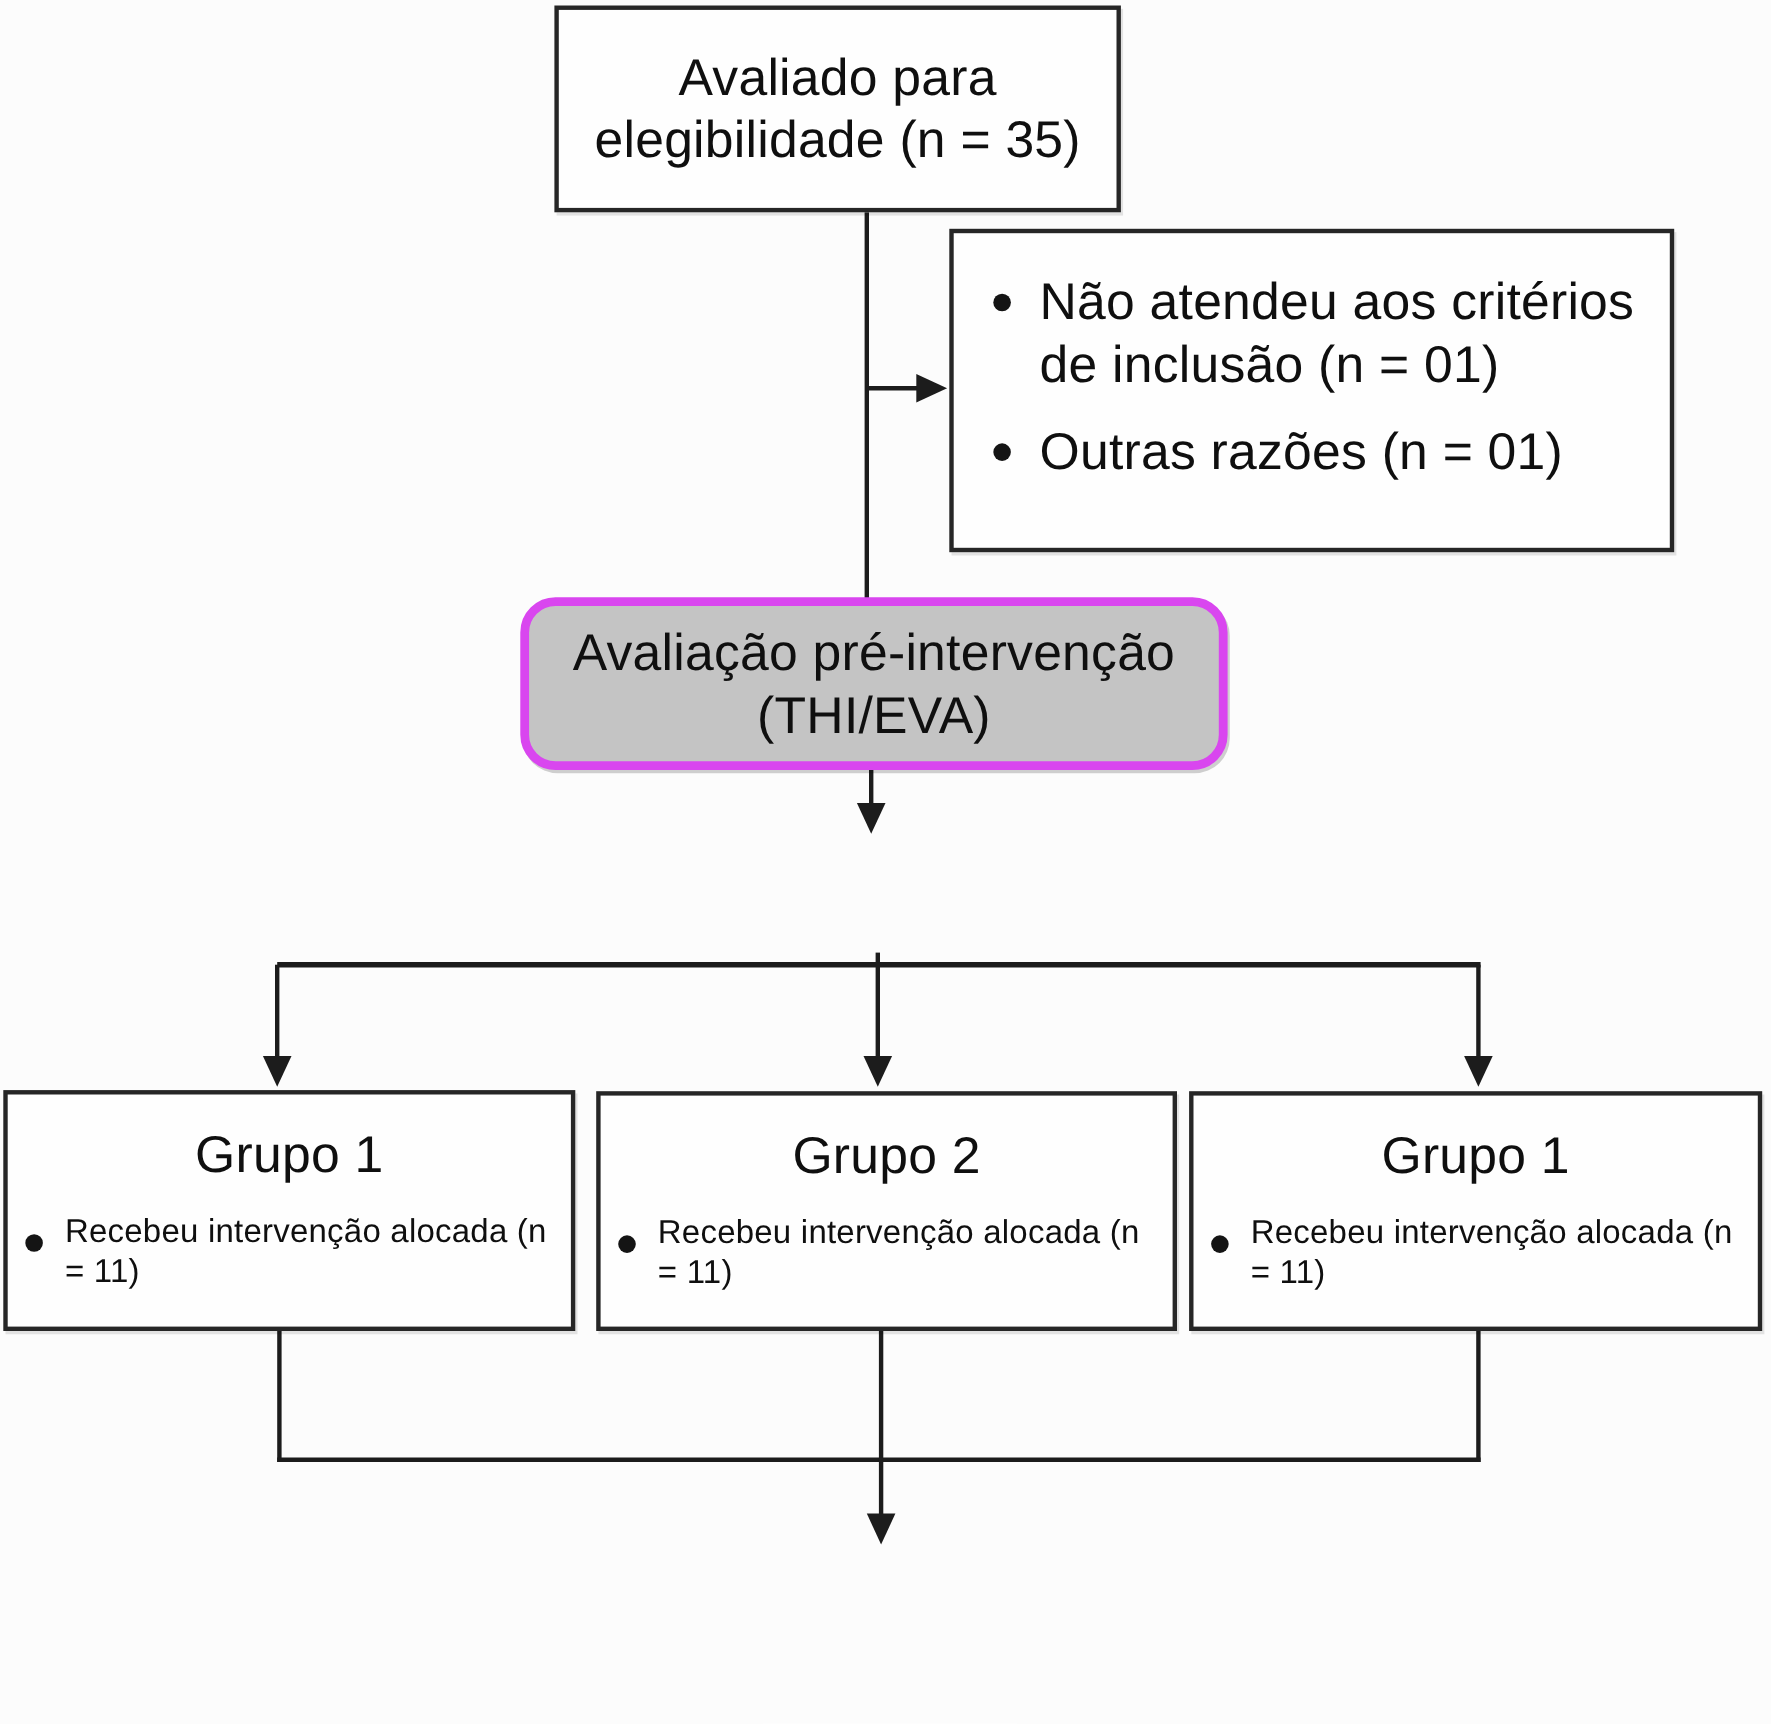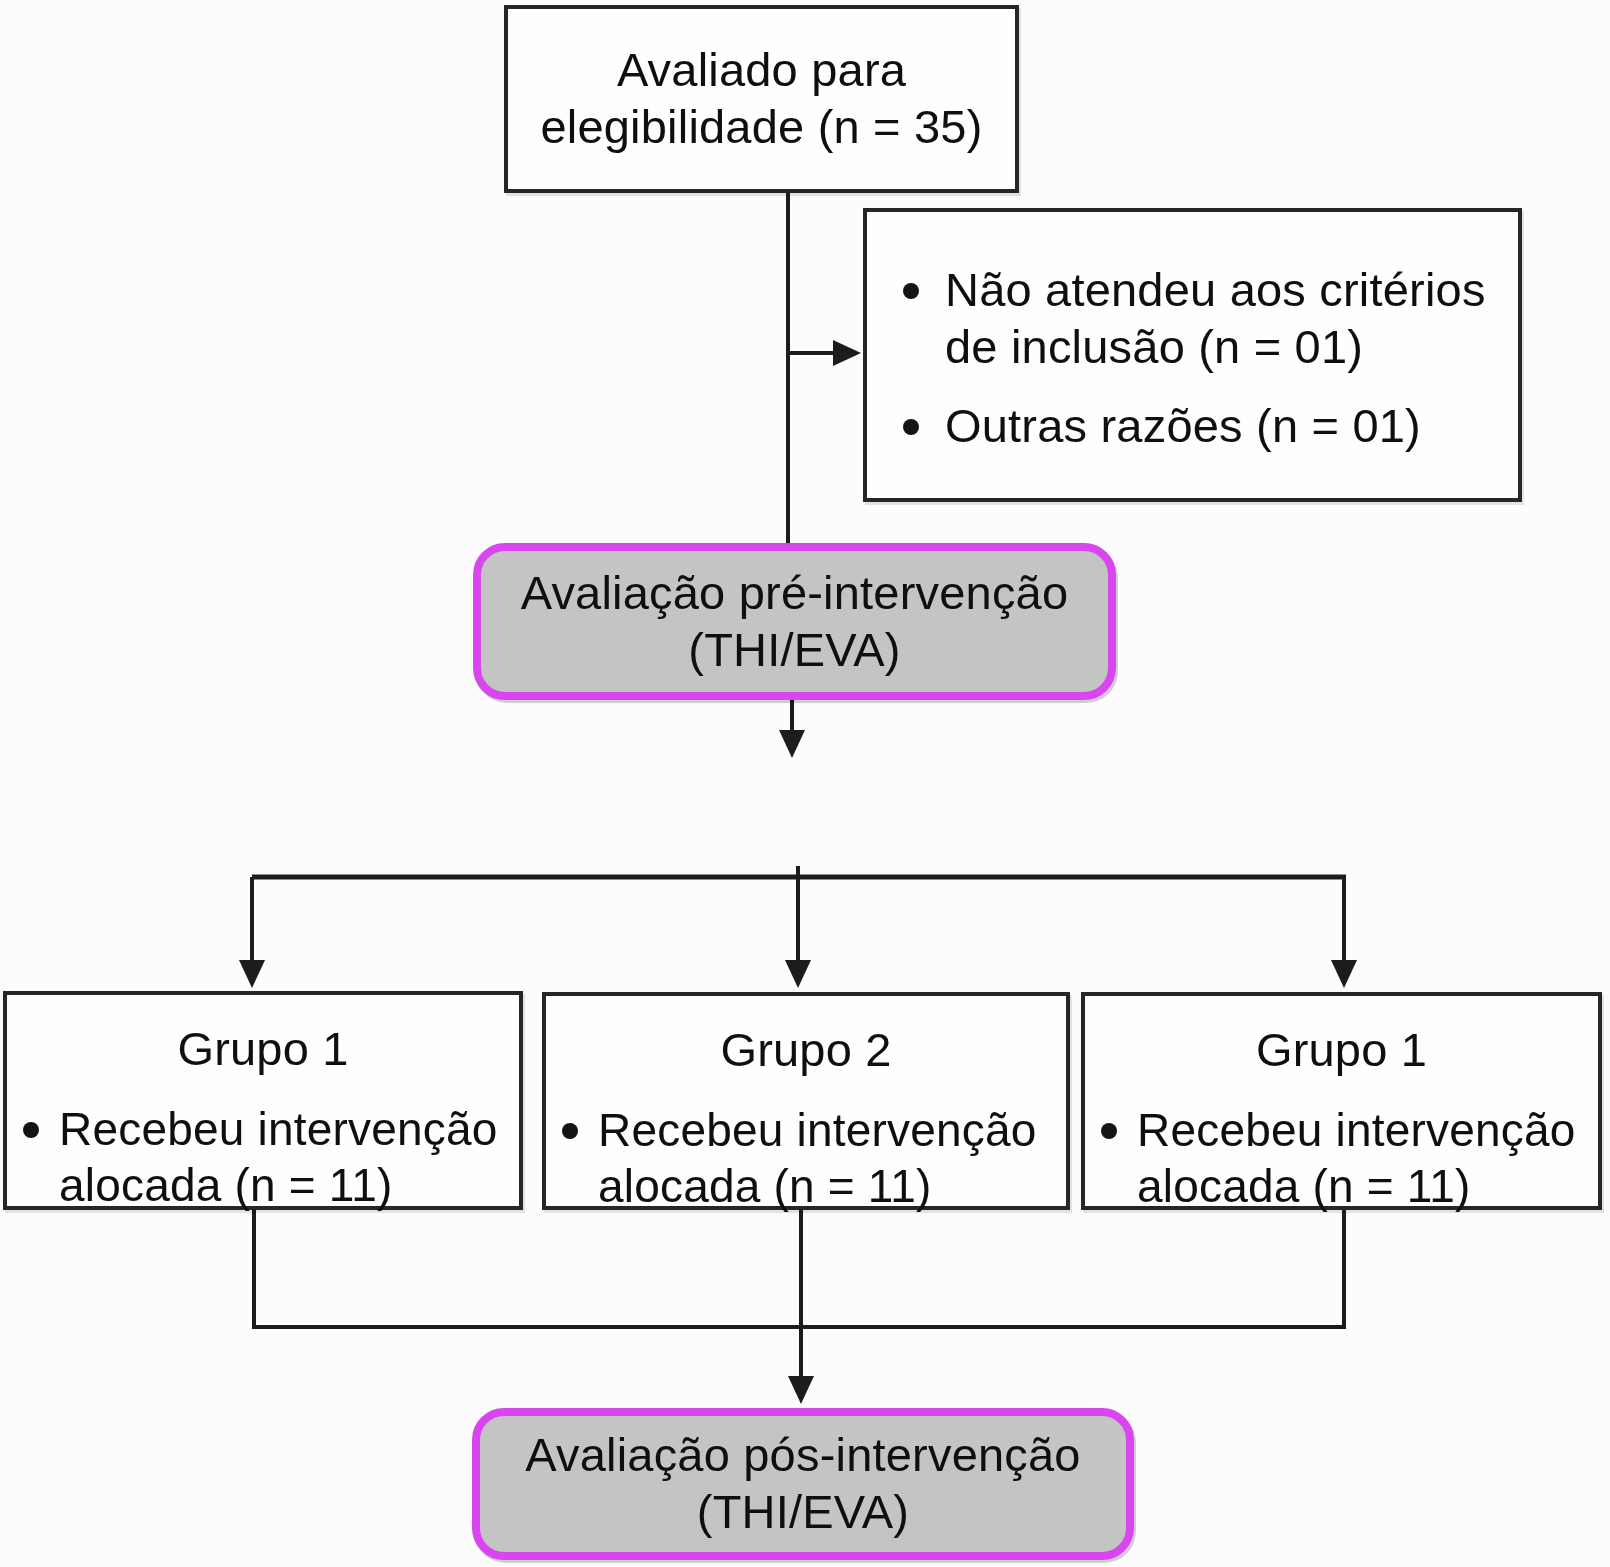--- a/index.html
+++ b/index.html
@@ -19,31 +19,31 @@
     box-shadow:2px 3px 0 rgba(0,0,0,0.10);
   }
   .center { display:flex; align-items:center; justify-content:center; text-align:center; }
   .assessment {
     background:var(--assessment-fill,#c4c4c4);
     border:8px solid #d946ef; border-radius:32px;
     box-shadow:2px 3px 0 rgba(0,0,0,0.18);
   }
   .excluded-box { padding:10px 20px; }
   .excluded-title { margin:6px 0 0 2px; }
-  .bullets { list-style:none; margin:40px 0 0 0; padding:0 0 0 16px;
+  .bullets { list-style:none; margin:24px 0 0 0; padding:0 0 0 16px;
              display:flex; flex-direction:column; gap:22px; }
   .bullets li { display:flex; align-items:flex-start; }
   .bullet { flex:0 0 auto; width:16px; height:16px; border-radius:50%;
             background:#141414; margin:21px 26px 0 0; }
   .excluded-box .li-text { max-width:560px; }
   .group { padding:12px 10px; }
   .group-title { text-align:center; margin-top:14px; }
   .group .bullets { margin-top:24px; padding-left:6px; }
   .group .bullet { margin-right:20px; margin-top:20px; }
-  .group .li-text { font-size:46px; max-width:460px; }
+  .group .li-text { font-size:30px; max-width:460px; }
 </style>
 </head>
 <body>
 
 <div class="stage">
 
   <svg class="connectors" width="1610" height="1567" viewBox="0 0 1610 1567">
     <g stroke="var(--line,#1c1c1c)" stroke-width="4" fill="none">
       <line x1="788" y1="191" x2="788" y2="547"></line>
       <line x1="788" y1="353" x2="840" y2="353"></line>
@@ -112,17 +112,14 @@
   <div class="box group" style="left:1081px;top:992px;width:521px;height:218px">
     <div class="group-title">Grupo 1</div>
     <ul class="bullets">
       <li>
         <span class="bullet"></span>
         <span class="li-text">Recebeu intervenção alocada (n = 11)</span>
       </li>
     </ul>
   </div>
 
-  <div class="box assessment center" style="left:472px;top:1408px;width:662px;height:152px">
-    <div>Avaliação pós-intervenção (THI/EVA)</div>
-  </div>
 
 </div>
 
 </body></html>

